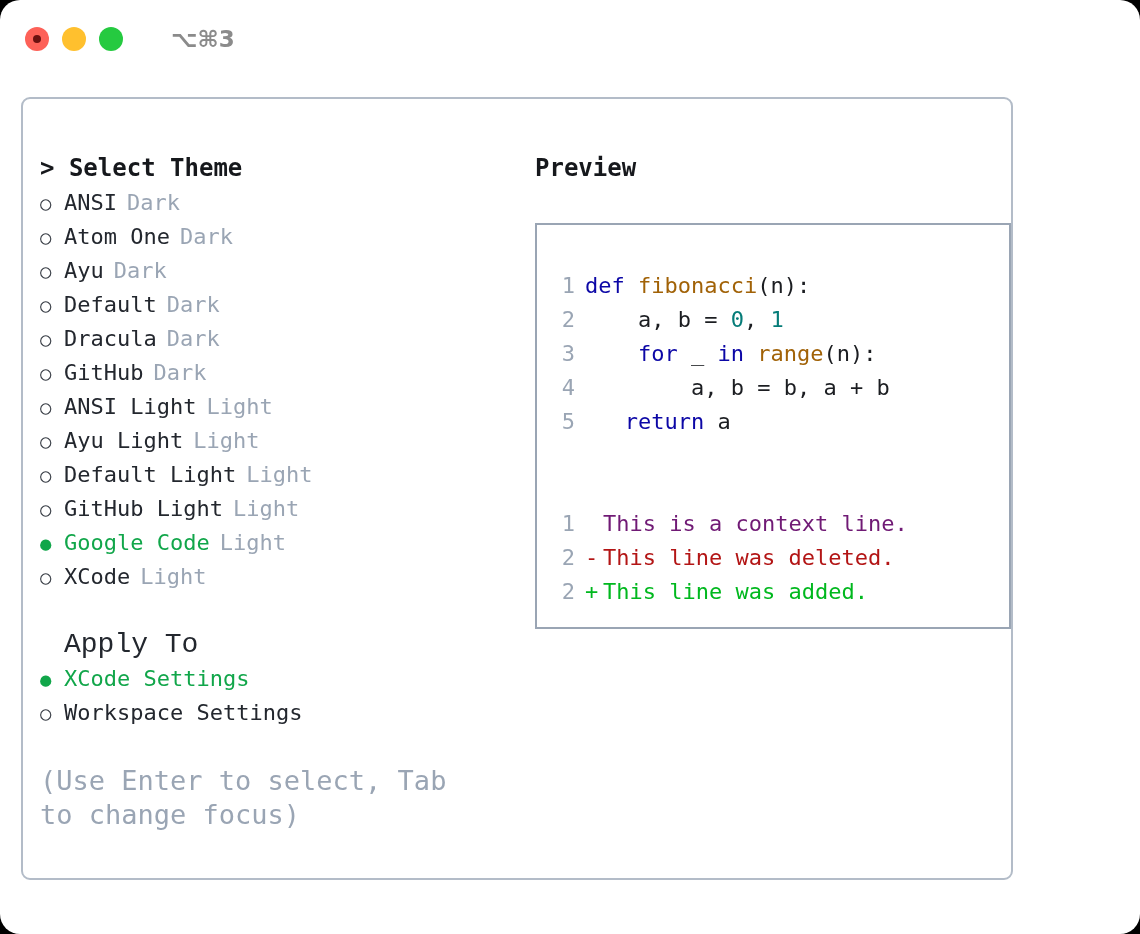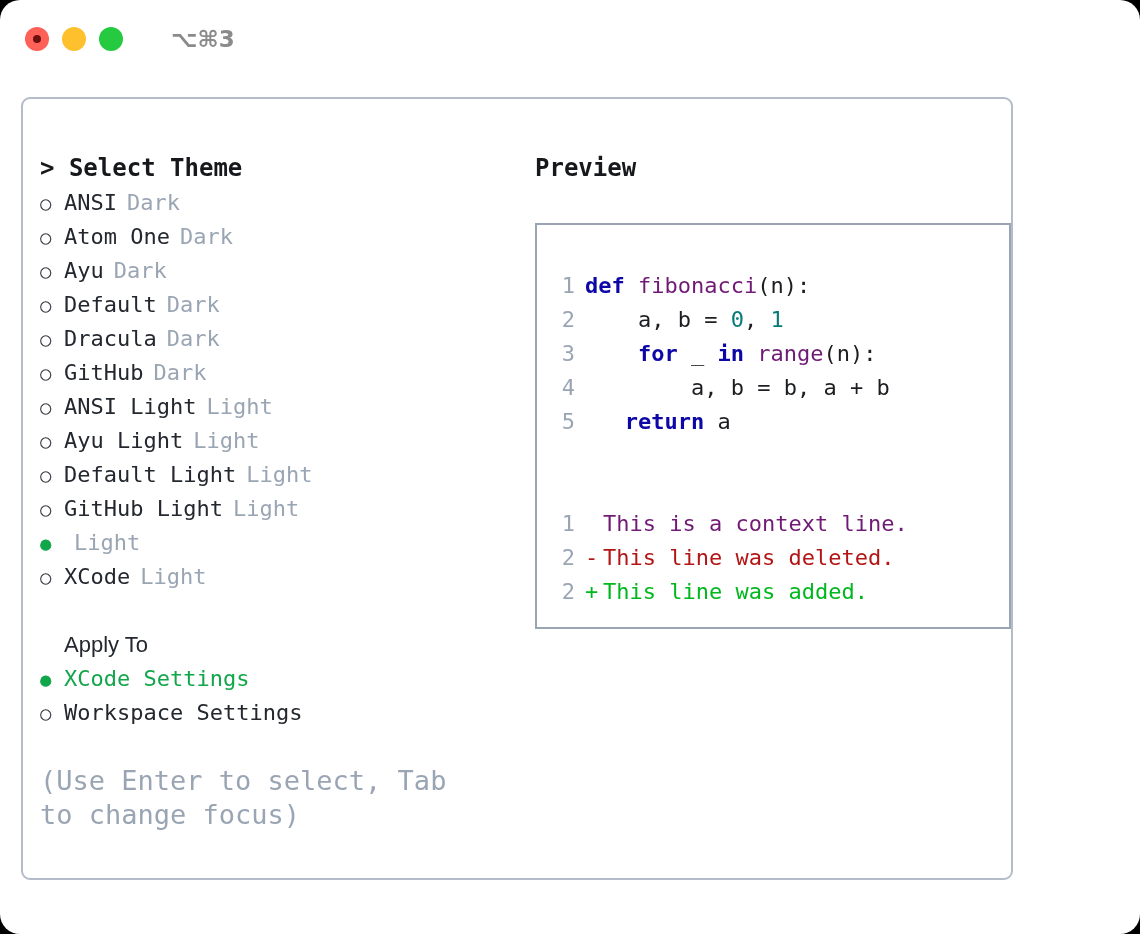--- a/index.html
+++ b/index.html
@@ -127,22 +127,22 @@
   .opt-label { color: #23272e; }
   .opt-row.selected .opt-label { color: #11a64a; }
   .opt-variant {
     color: #9aa5b4;
     margin-left: 10px;
   }
 
   .section-gap { height: 34px; }
 
   .apply-label {
-    font-family: Liberation Sans, sans-serif;
-    font-size: 22px;
+    font-family: Liberation Mono, monospace;
+    font-size: 28px;
     line-height: 34px;
     color: #23272e;
     white-space: pre;
     padding-left: 24px;
   }
 
   .hint {
     margin-top: 34px;
     font-family: "DejaVu Sans Mono", monospace;
     font-size: 27px;
@@ -189,22 +189,22 @@
   .lineno {
     width: 48px;
     flex: 0 0 48px;
     text-align: right;
     color: #9aa5b4;
     padding-right: 10px;
     box-sizing: border-box;
   }
   .code-text { color: #1b1d21; }
 
-  .kw   { color: #0c07a6; font-weight: bold; }
-  .fn   { color: #701a75; }
+  .kw   { color: #0c07a6; }
+  .fn   { color: #a16207; }
   .num  { color: #057c78; }
   .plain{ color: #1b1d21; }
 
   .blank-line { height: 34px; }
 
   .marker {
     width: 18px;
     flex: 0 0 18px;
     text-align: left;
   }
@@ -240,21 +240,21 @@
             <div class="opt-row"><span class="opt-bullet">○</span><span class="opt-label">ANSI</span><span class="opt-variant">Dark</span></div>
             <div class="opt-row"><span class="opt-bullet">○</span><span class="opt-label">Atom One</span><span class="opt-variant">Dark</span></div>
             <div class="opt-row"><span class="opt-bullet">○</span><span class="opt-label">Ayu</span><span class="opt-variant">Dark</span></div>
             <div class="opt-row"><span class="opt-bullet">○</span><span class="opt-label">Default</span><span class="opt-variant">Dark</span></div>
             <div class="opt-row"><span class="opt-bullet">○</span><span class="opt-label">Dracula</span><span class="opt-variant">Dark</span></div>
             <div class="opt-row"><span class="opt-bullet">○</span><span class="opt-label">GitHub</span><span class="opt-variant">Dark</span></div>
             <div class="opt-row"><span class="opt-bullet">○</span><span class="opt-label">ANSI Light</span><span class="opt-variant">Light</span></div>
             <div class="opt-row"><span class="opt-bullet">○</span><span class="opt-label">Ayu Light</span><span class="opt-variant">Light</span></div>
             <div class="opt-row"><span class="opt-bullet">○</span><span class="opt-label">Default Light</span><span class="opt-variant">Light</span></div>
             <div class="opt-row"><span class="opt-bullet">○</span><span class="opt-label">GitHub Light</span><span class="opt-variant">Light</span></div>
-            <div class="opt-row selected"><span class="opt-bullet">●</span><span class="opt-variant">Light</span></div>
+            <div class="opt-row selected"><span class="opt-bullet">●</span><span class="opt-label">Google Code</span><span class="opt-variant">Light</span></div>
             <div class="opt-row"><span class="opt-bullet">○</span><span class="opt-label">XCode</span><span class="opt-variant">Light</span></div>
           </div>
 
         <div class="section-gap"></div>
 
         <div class="apply-label">Apply To</div>
         <div id="apply-items">
             <div class="opt-row selected"><span class="opt-bullet">●</span><span class="opt-label">XCode Settings</span></div>
             <div class="opt-row"><span class="opt-bullet">○</span><span class="opt-label">Workspace Settings</span></div>
           </div>

